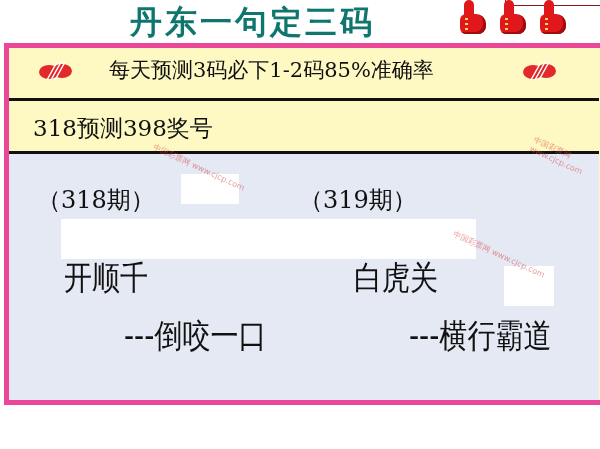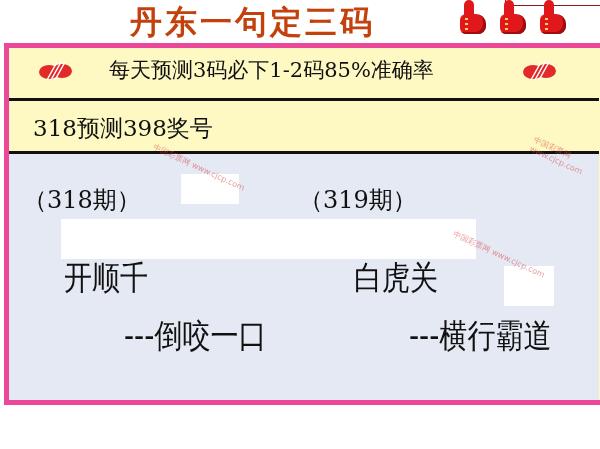--- a/index.html
+++ b/index.html
@@ -1,17 +1,17 @@
 <!DOCTYPE html>
 <html><head>
 <meta charset="utf-8">
 <style>
   html, body { margin:0; padding:0; }
   body { width:600px; height:449px; background:#ffffff; position:relative; overflow:hidden; font-family:"DejaVu Sans", sans-serif; }
-  .title { position:absolute; left:130px; top:2px; font-family:"DejaVu Serif", serif; font-weight:bold; font-size:32px; letter-spacing:3px; color:#c2410c; line-height:40px; }
+  .title { position:absolute; left:130px; top:2px; font-family:"DejaVu Serif", serif; font-weight:bold; font-size:32px; letter-spacing:3px; color:#0f766e; line-height:40px; }
   .thumbs { position:absolute; left:458px; top:0px; display:flex; gap:10px; }
   .thumb { width:30px; height:36px; position:relative; }
   .thumb .fist { position:absolute; left:2px; top:14px; width:26px; height:20px; background:#e0181b; border-radius:6px 10px 8px 6px; box-shadow: inset -3px -2px 0 #a00d10; }
   .thumb .finger { position:absolute; left:6px; top:0; width:10px; height:18px; background:#e0181b; border-radius:5px 5px 2px 2px; }
   .thumb .dots { position:absolute; left:7px; top:18px; width:3px; height:14px; background:repeating-linear-gradient(#f6d060 0 2px, transparent 2px 5px); }
   .corner-box { position:absolute; left:505px; top:0; width:95px; height:5px; border:1px solid #8b1a1a; border-top:none; }
   .frame { position:absolute; left:4px; top:43px; width:590px; height:352px; border:5px solid #ec4899; background:#fef9c3;padding-left:34px; }
   .row1 { position:absolute; left:0; top:0; width:590px; height:50px; border-bottom:3px solid #111; }
   .row2 { position:absolute; left:0; top:53px; width:590px; height:50px; border-bottom:3px solid #111; }
   .main { position:absolute; left:0; top:106px; width:590px; height:246px; background:#e4e9f3; }
@@ -62,21 +62,21 @@
       <ellipse cx="25" cy="11" rx="10" ry="7" fill="#e22a2a"></ellipse>
       <path d="M10 20 L20 2 M14 20 L24 2 M18 20 L28 2" stroke="#fff" stroke-width="1.5"></path>
     </svg>
   </div>
 
   <div class="row2">
     <div class="pred" style="left:24px;text-align:center;">318预测398奖号</div>
   </div>
 
   <div class="main">
-    <div class="period" style="left:14px;text-align:right;">（318期）</div>
+    <div class="period" style="left:28px;text-align:right;">（318期）</div>
     <div class="period" style="left:290px;text-align:right;">（319期）</div>
 
     <div class="mask" style="left:172px; top:20px; width:58px; height:30px;"></div>
     <div class="mask" style="left:52px; top:65px; width:415px; height:40px;"></div>
     <div class="mask" style="left:495px; top:112px; width:50px; height:40px;"></div>
 
     <div class="big" style="left:55px; top:102px;">开顺千</div>
     <div class="big" style="left:345px; top:102px;">白虎关</div>
     <div class="big" style="left:115px; top:160px;">---倒咬一口</div>
     <div class="big" style="left:400px; top:160px;">---横行霸道</div>

